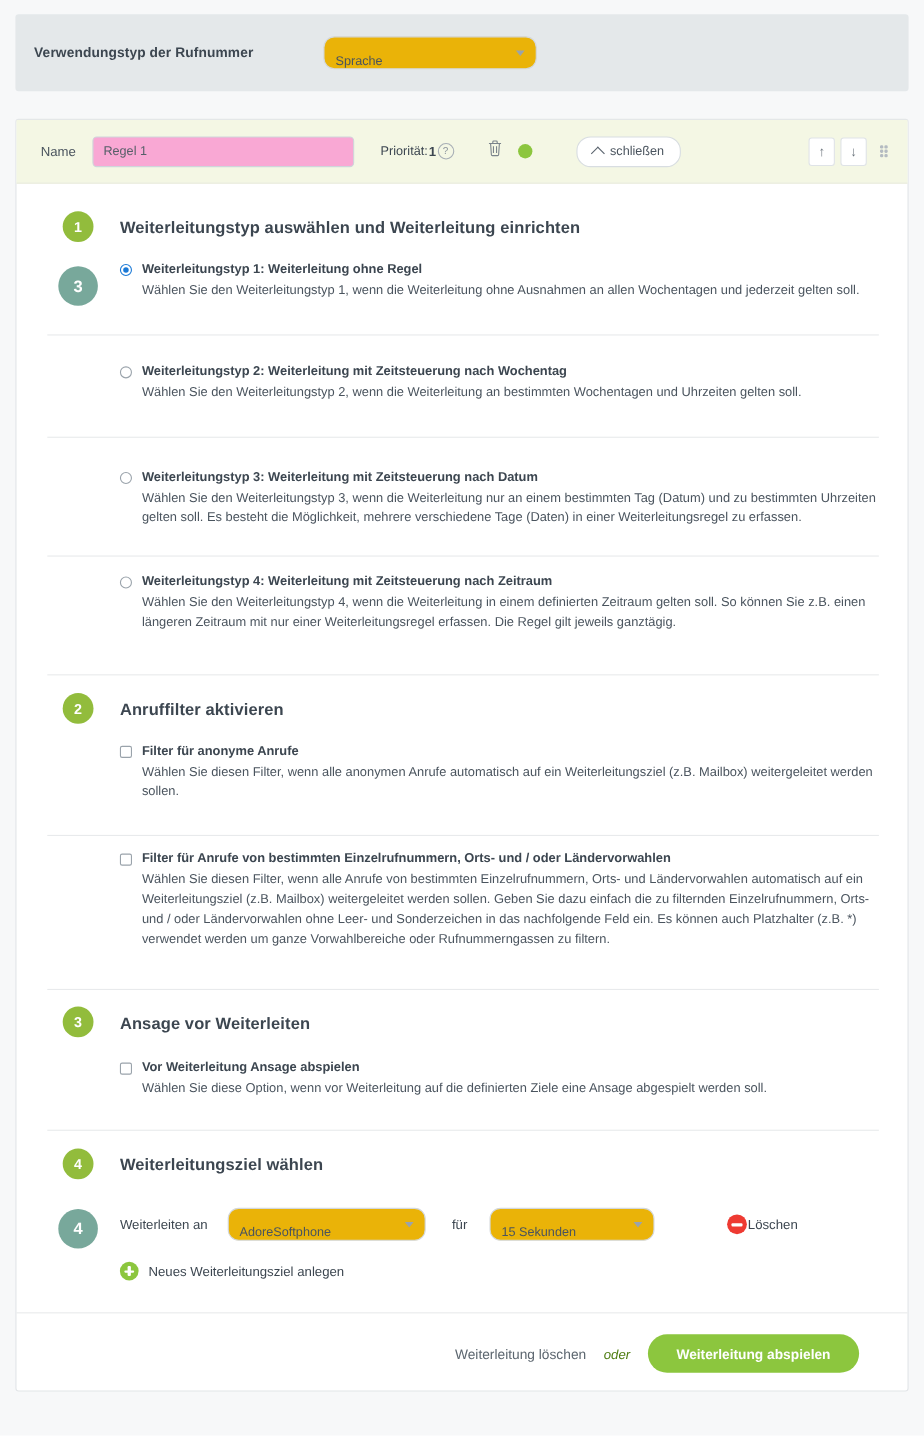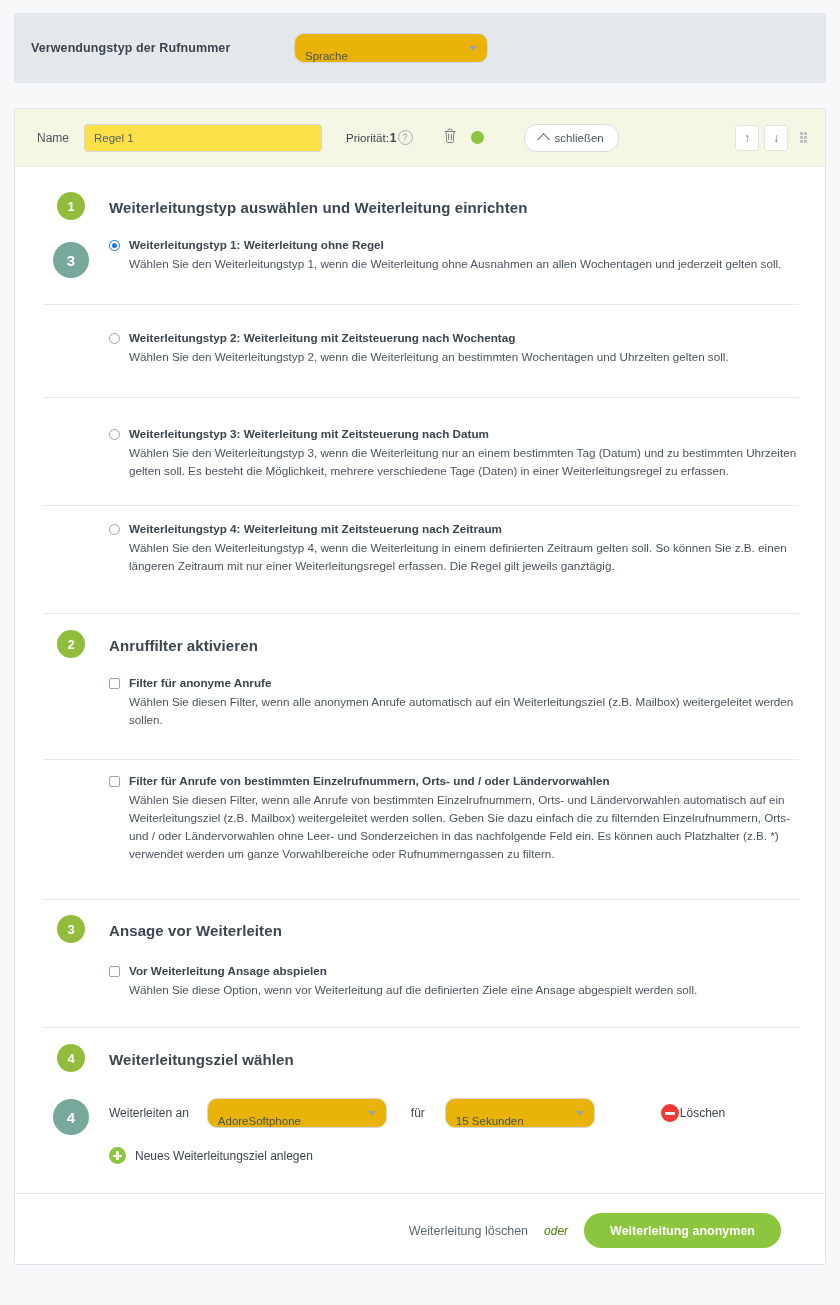--- a/index.html
+++ b/index.html
@@ -94,21 +94,21 @@
   .rule-head .name-label {
     margin-left: 22px;
     font-size: 12px;
     color: #4a545e;
     font-weight: normal;
   }
   .name-input {
     margin-left: 15px;
     width: 238px;
     height: 28px;
-    background: #fde047;
+    background: #f9a8d4;
     border: 1px solid #cfd5da;
     border-radius: 4px;
     display: flex;
     align-items: center;
     box-sizing: border-box;
   }
   .name-input span {
     padding-left: 9px;
     font-size: 11.5px;
     color: #555f68;
@@ -533,16 +533,16 @@
   </div>
 
   <div class="add-row" style="top:1038px;">
     <span class="plus-circle"></span>
     <span class="add-text">Neues Weiterleitungsziel anlegen</span>
   </div>
 
   <div class="footer" style="top:1084px;">
     <span class="del-link">Weiterleitung löschen</span>
     <span class="oder">oder</span>
-    <span class="save-btn">Weiterleitung anonymen</span>
+    <span class="save-btn">Weiterleitung abspielen</span>
   </div>
 
 </div>
 
 </body></html>

